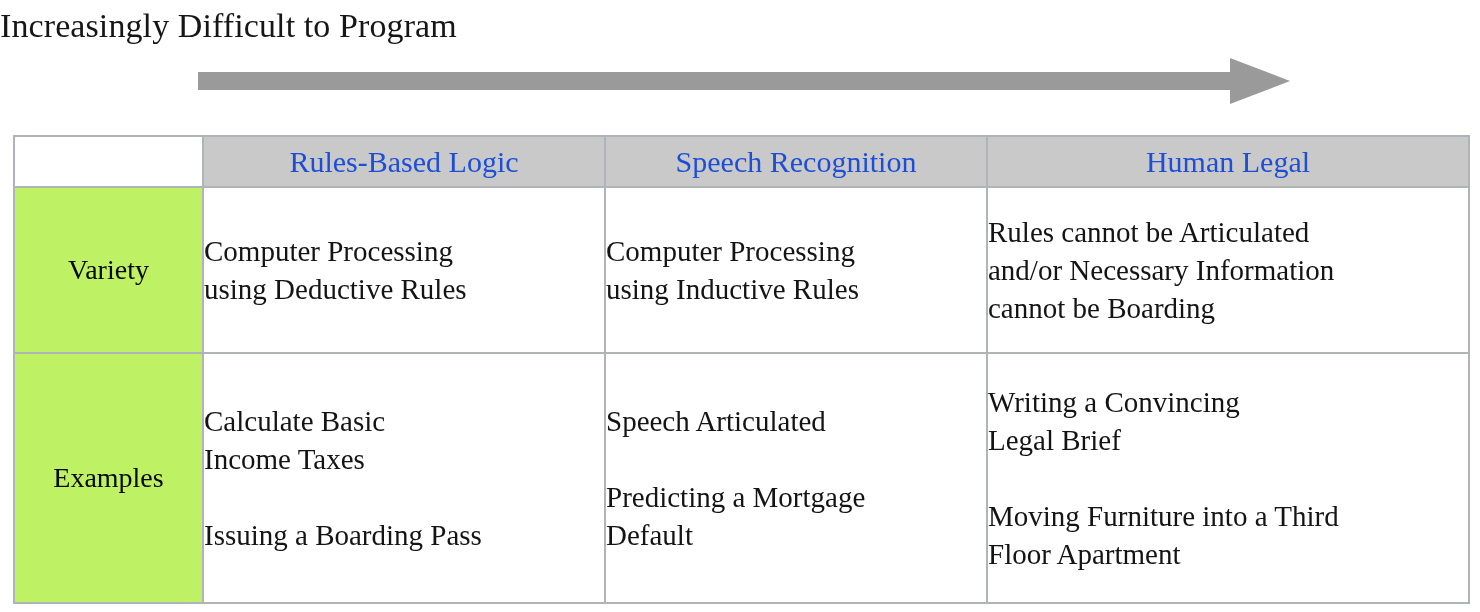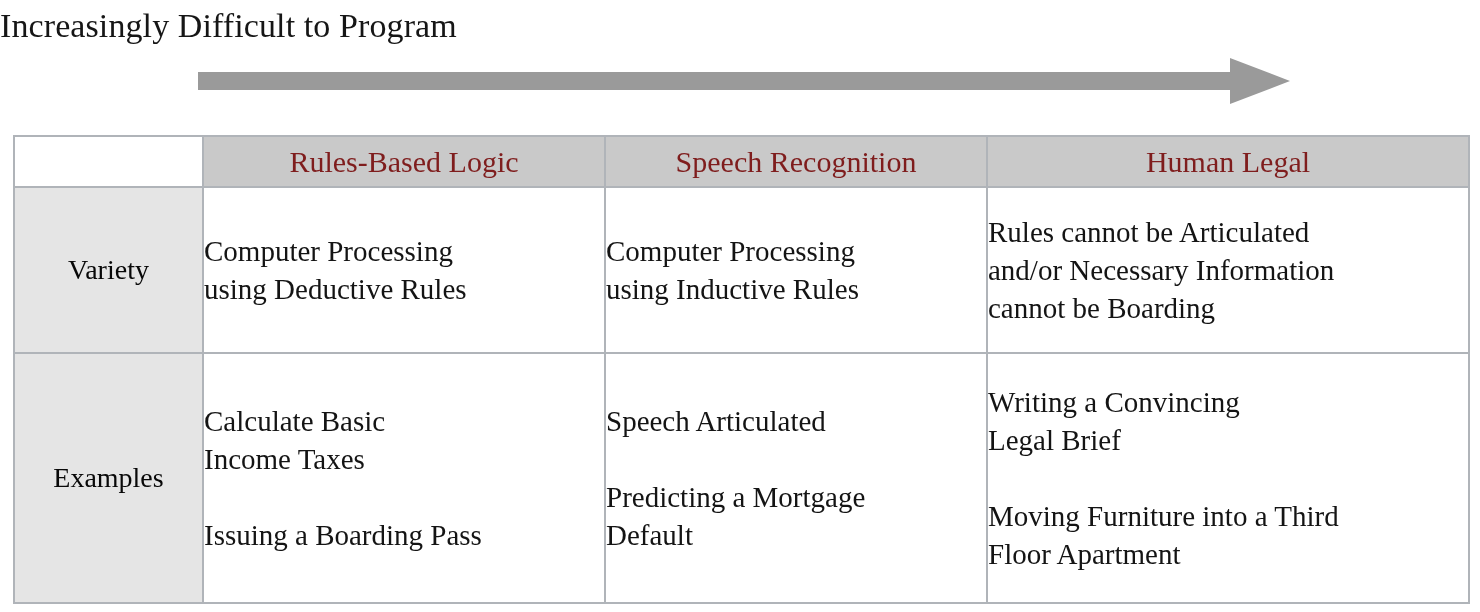--- a/index.html
+++ b/index.html
@@ -65,26 +65,26 @@
   tr.header-row td { height: 49px; }
   td.corner-cell {
     background: #ffffff;
   }
   td.col-head {
     background: #c9c9c9;
     text-align: center;
     font-weight: bold;
     font-size: 30px;
     line-height: 34px;
-    color: #7f1d1d;
+    color: #1d4ed8;
   }
 
   
   td.row-head {
-    background: #e5e5e5;
+    background: #bef264;
     text-align: center;
     font-weight: bold;
     font-size: 28px;
     line-height: 32px;
     color: #080808;
   }
   td.body-cell {
     background: #ffffff;
     font-size: 29px;
     line-height: 38px;

